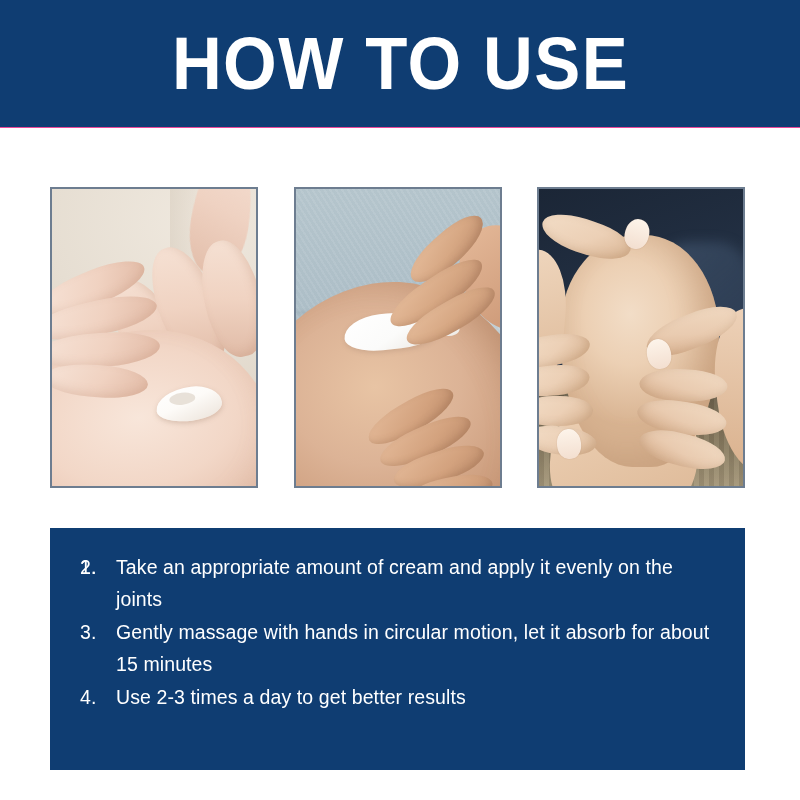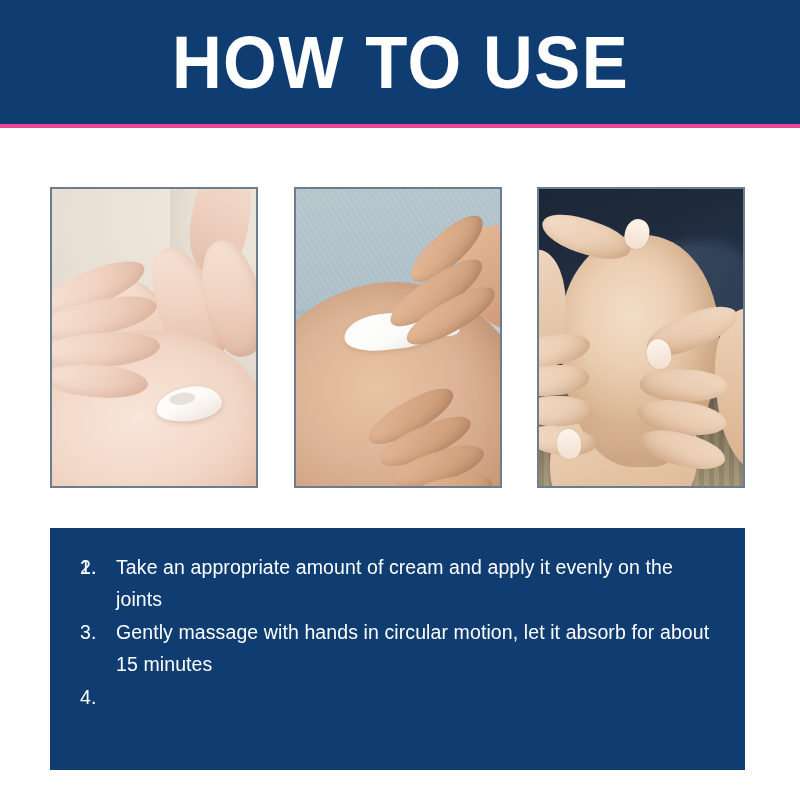--- a/index.html
+++ b/index.html
@@ -17,21 +17,21 @@
   }
 
   
   .header-banner {
     position: absolute;
     left: 0;
     top: 0;
     width: 800px;
     height: 128px;
     background: #0f3d72;
-    border-bottom: 4px solid #ec4899;
+    border-bottom: 1px solid #ec4899;
     display: flex;
     align-items: center;
     justify-content: center;
     box-sizing: border-box;
   }
   .header-title {
     color: #ffffff;
     font-family: "Liberation Sans Narrow", "Liberation Sans", sans-serif;
     font-size: 75px;
     font-weight: bold;
@@ -519,15 +519,16 @@
     <li class="step-item">
       <span class="step-num">2.</span>
       <span class="step-text">Take an appropriate amount of cream and apply it evenly on the joints</span>
     </li>
     <li class="step-item">
       <span class="step-num">3.</span>
       <span class="step-text">Gently massage with hands in circular motion, let it absorb for about 15 minutes</span>
     </li>
     <li class="step-item">
       <span class="step-num">4.</span>
+      <span class="step-text">Use 2-3 times a day to get better results</span>
     </li>
   </ol>
 </div>
 
 </body></html>

